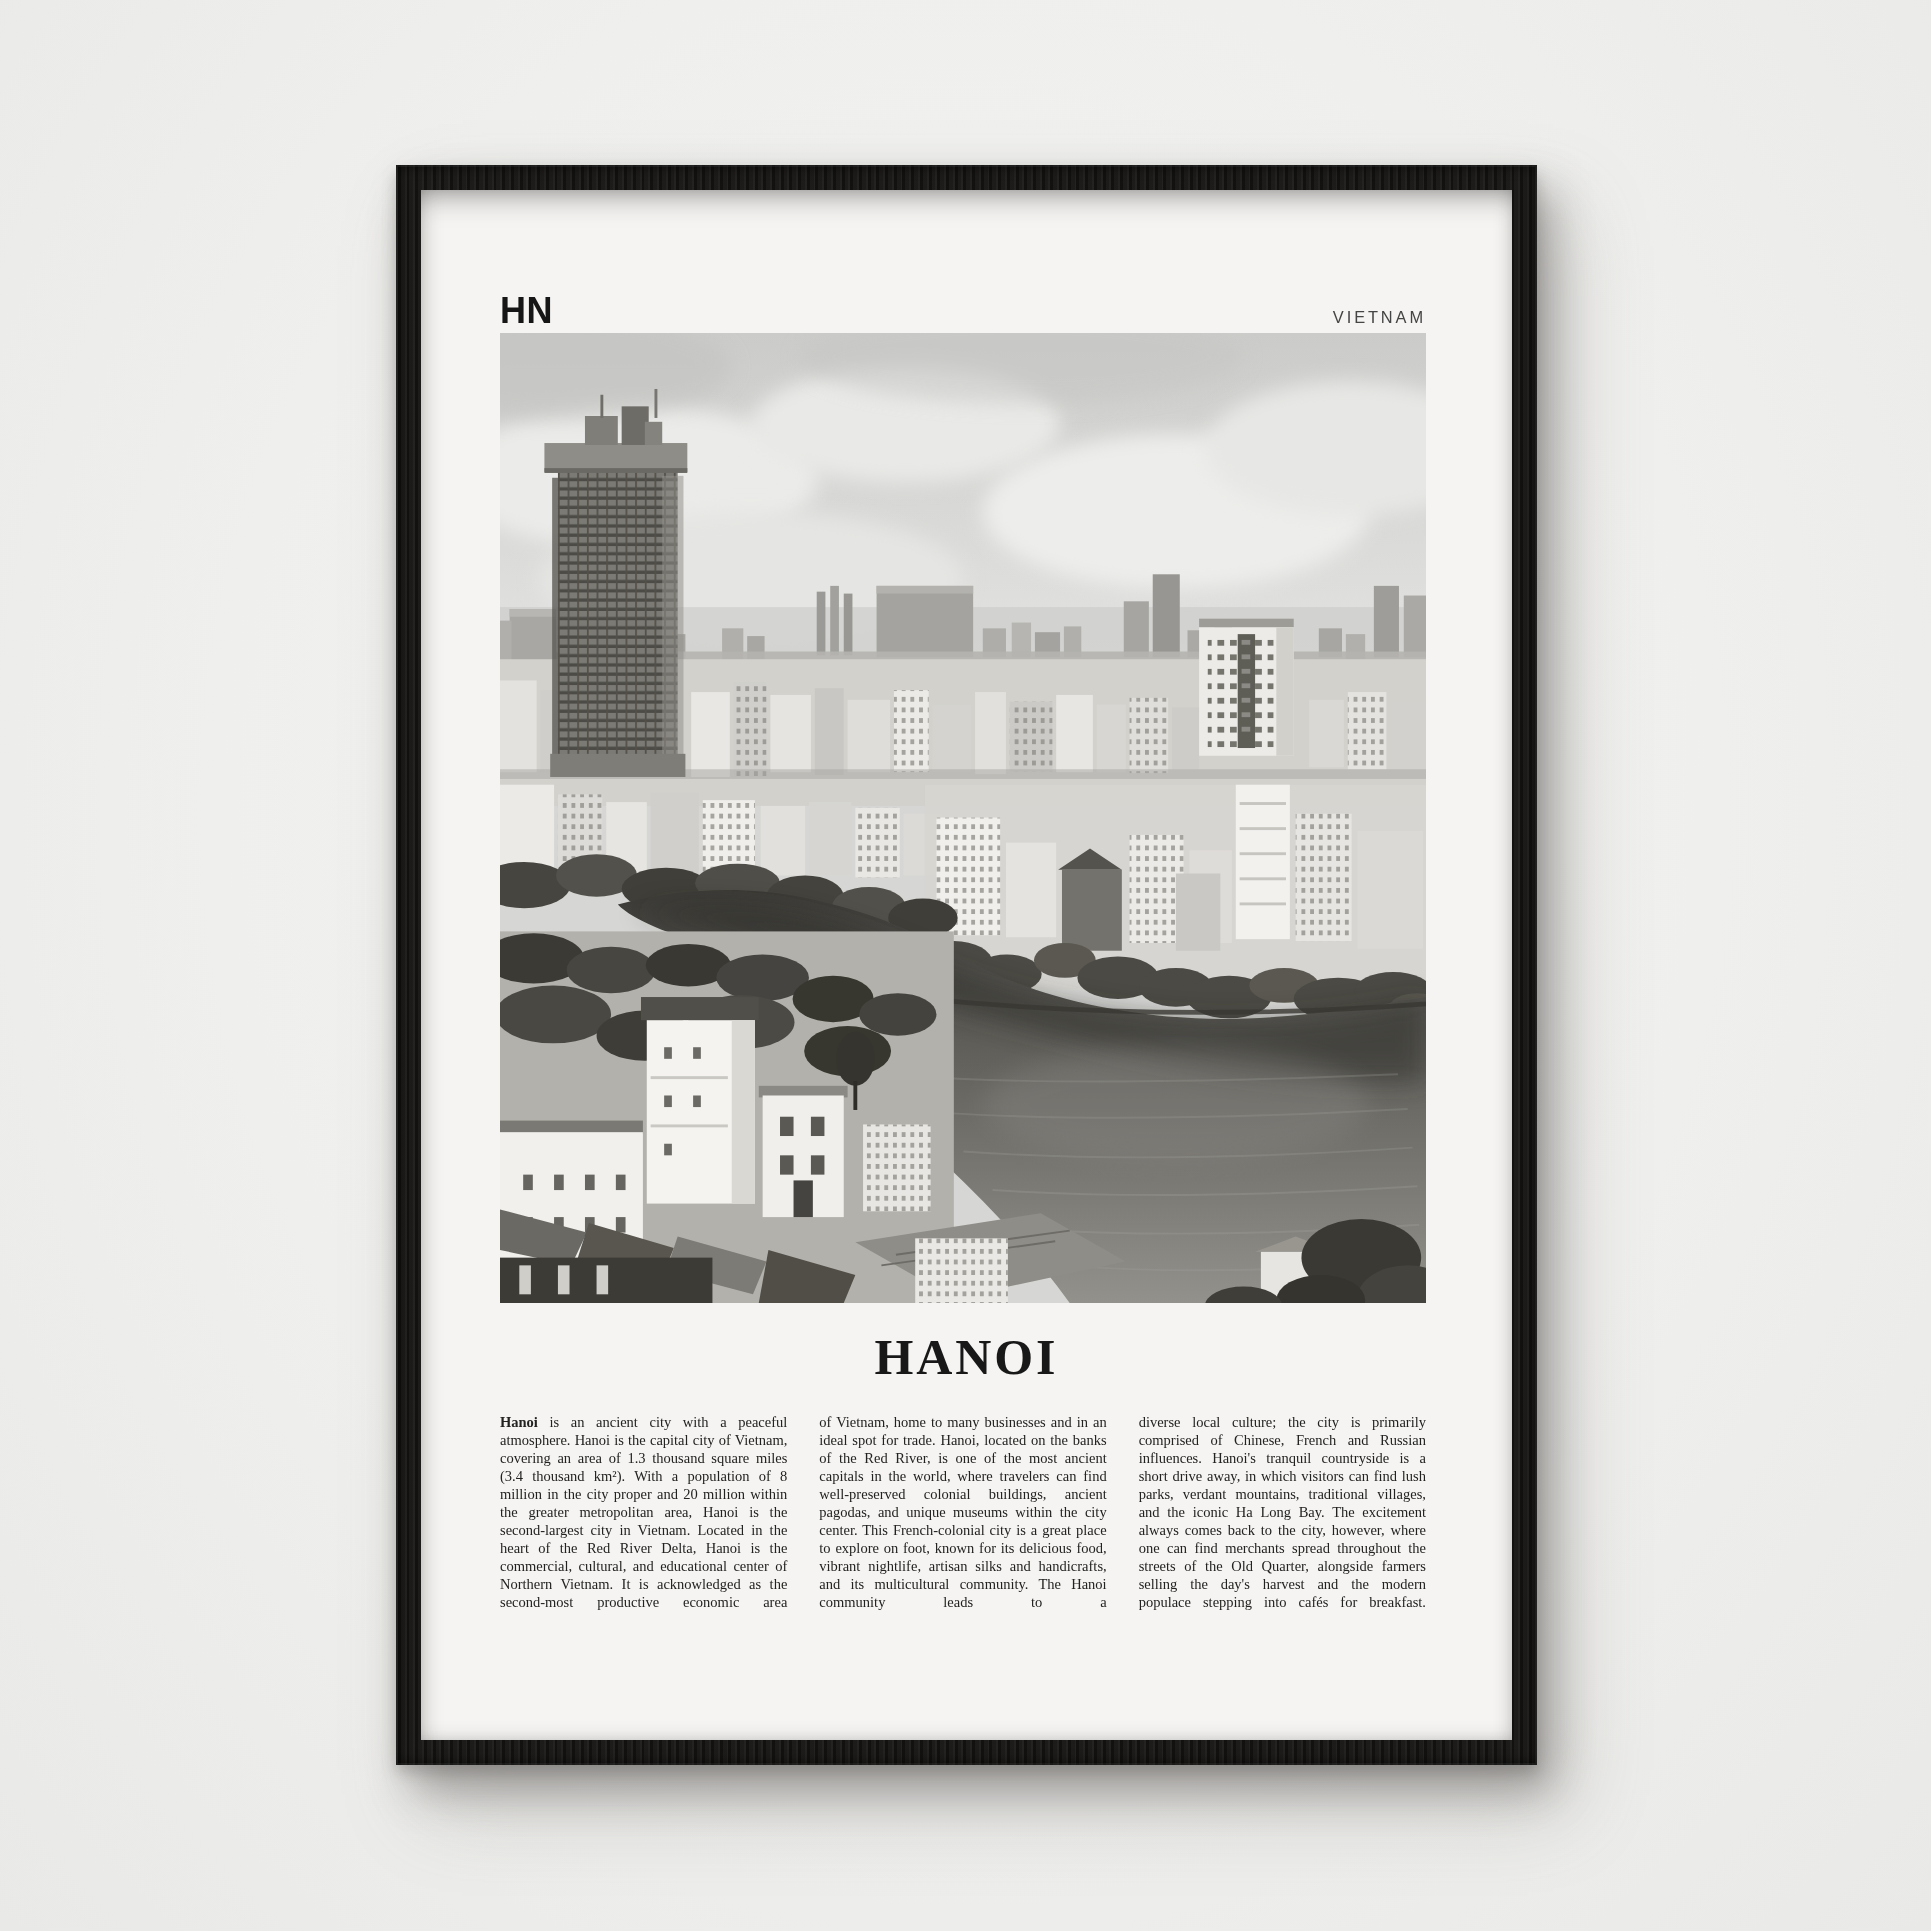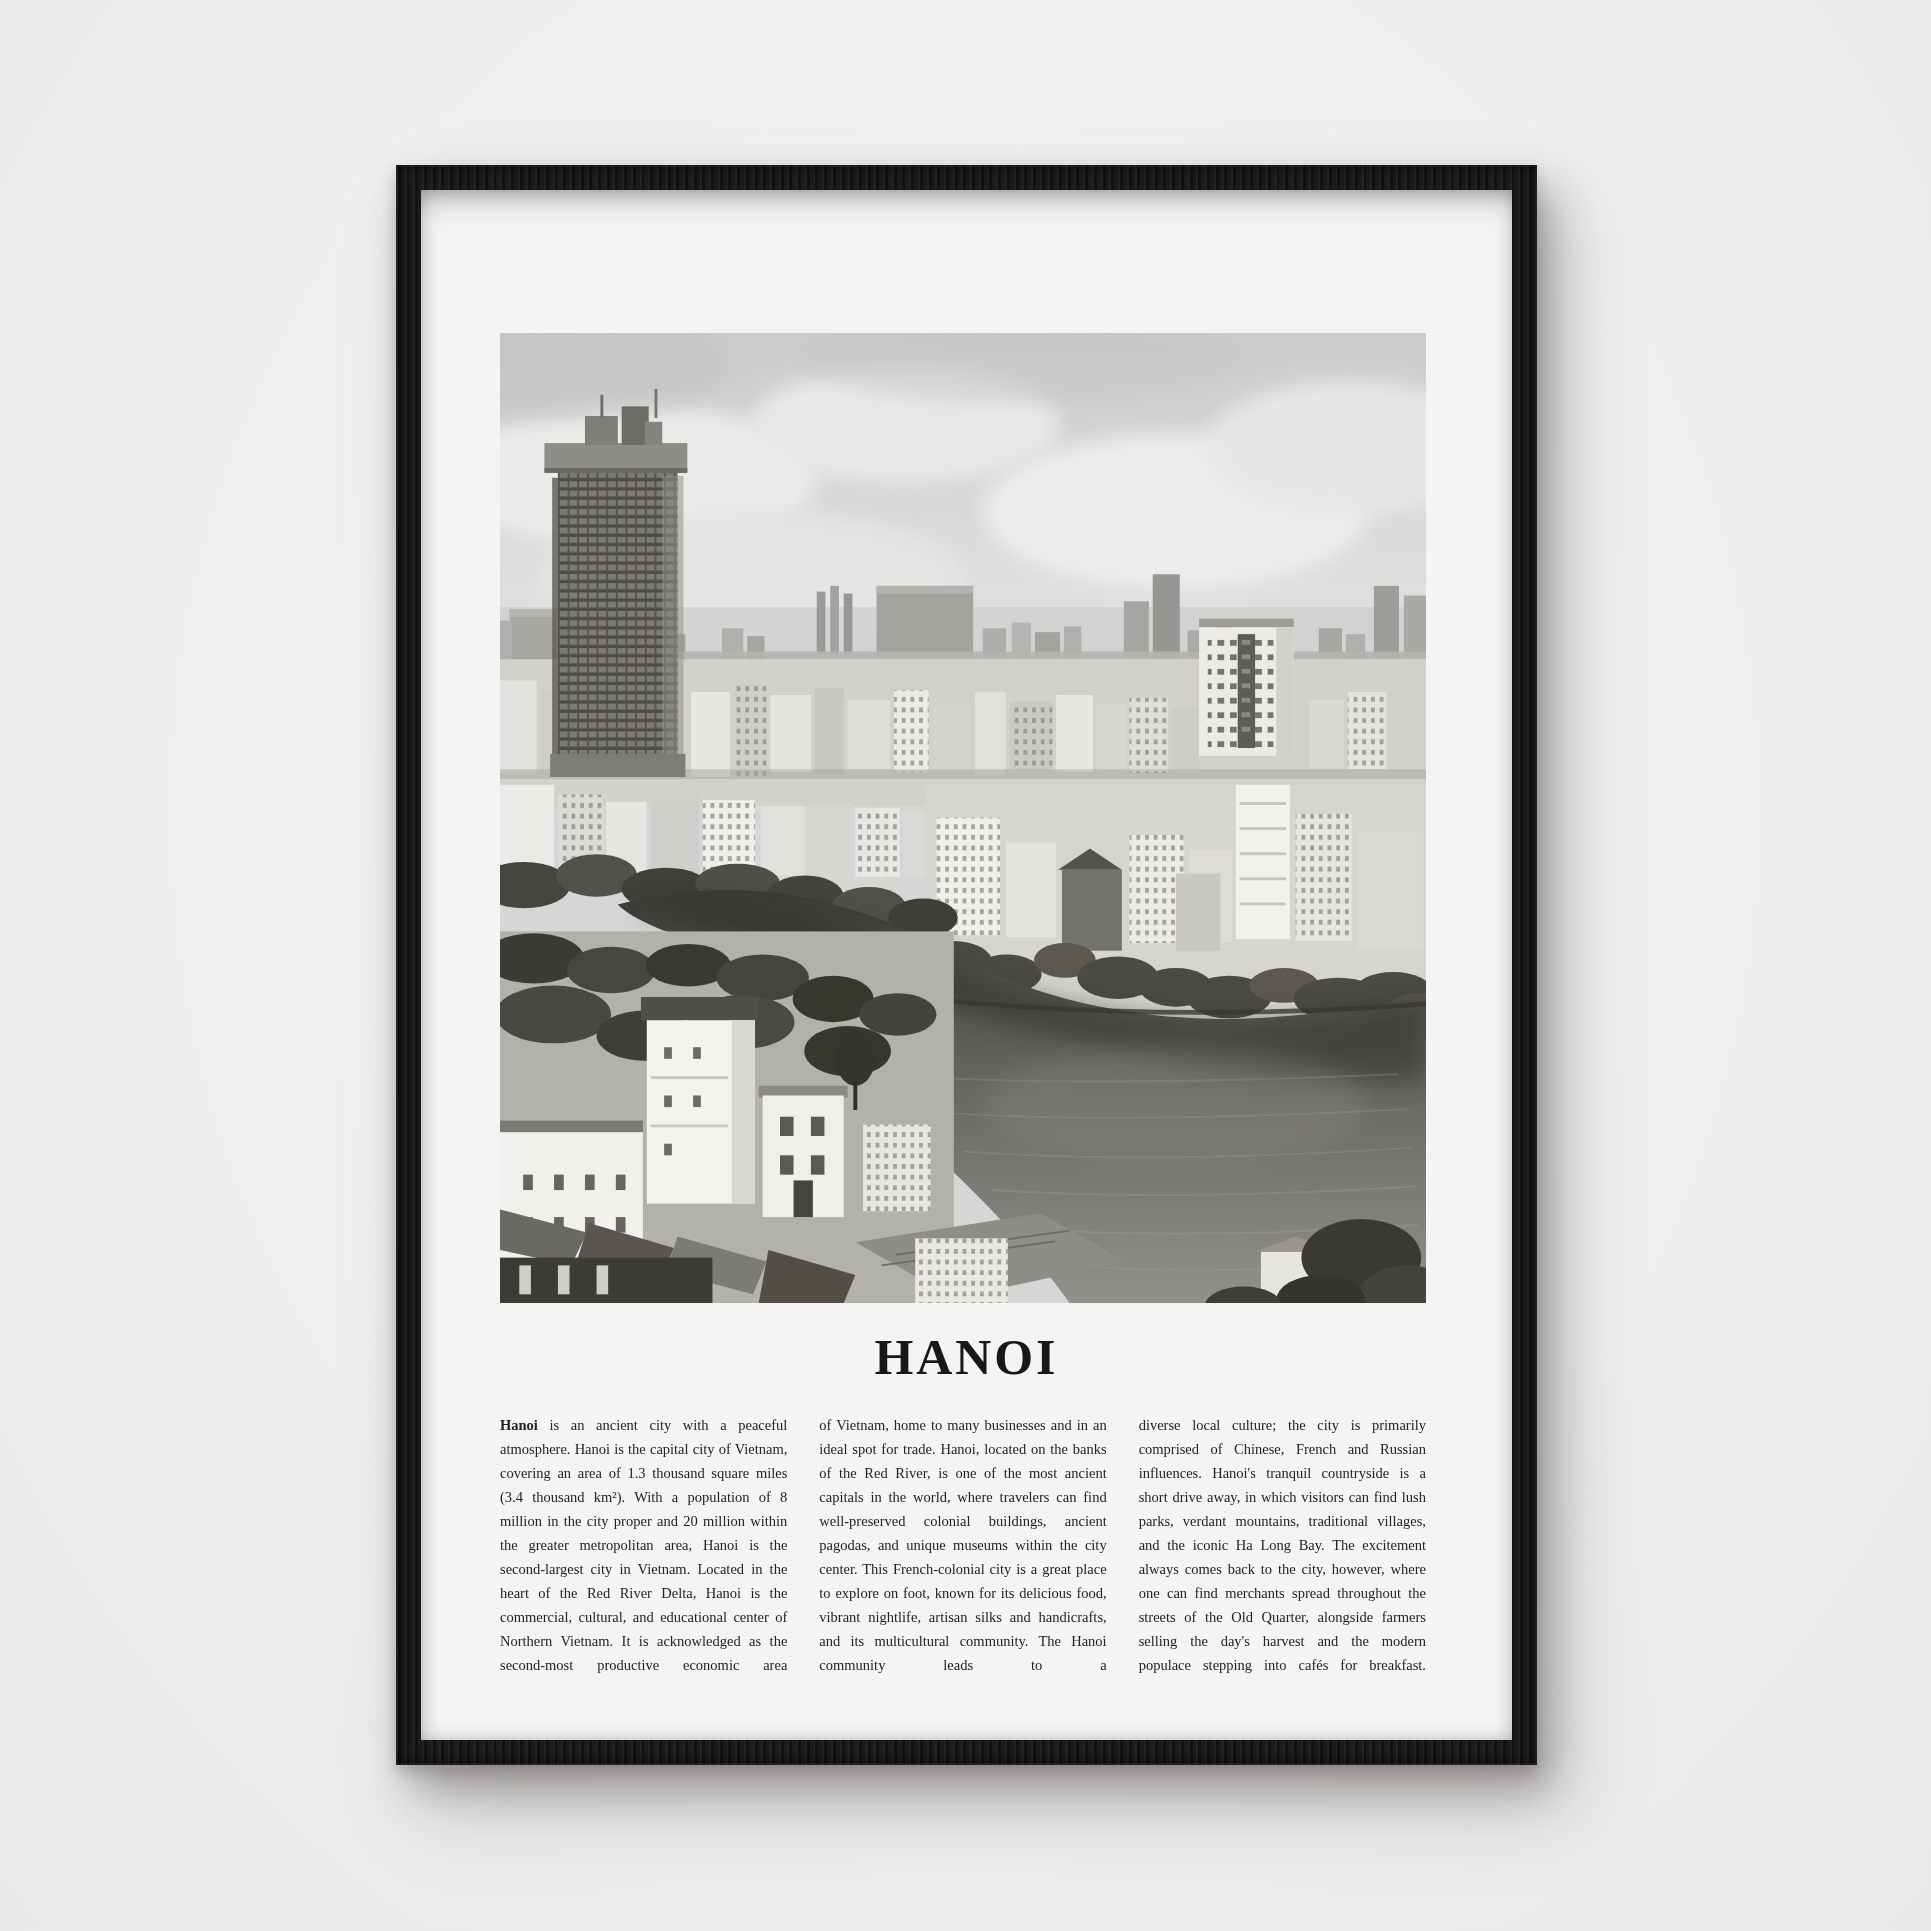--- a/index.html
+++ b/index.html
@@ -49,34 +49,38 @@
   .photo svg{display:block;width:100%;height:100%;}
   .title{
     position:absolute;top:1140px;left:0;width:100%;margin:0;
     text-align:center;font-family:"Liberation Serif", serif;
     font-size:50px;font-weight:bold;letter-spacing:2.9px;color:#181818;line-height:1.1;
   }
   .columns{
     position:absolute;top:1223px;left:79px;right:86px;
     display:flex;gap:32px;
     font-family:"Liberation Serif", serif;
-    font-size:14.5px;line-height:24px;color:#222220;
+    font-size:14.5px;line-height:18px;color:#222220;
   }
   .columns p{
     flex:1 1 0;margin:0;text-align:justify;text-align-last:justify;
     word-spacing:0.5px;
   }
   .columns b{font-weight:bold;}
 </style>
 </head>
 <body>
 
 <div class="frame">
   <div class="poster">
 
+    <div class="poster-header">
+      <span class="badge">HN</span>
+      <span class="country">VIETNAM</span>
+    </div>
 
     <div class="photo">
       <svg viewBox="0 0 959 1005" preserveAspectRatio="none">
         <defs>
           <linearGradient id="skyG" x1="0" y1="0" x2="0" y2="1">
             <stop offset="0" stop-color="#cbcbc9"></stop>
             <stop offset="0.5" stop-color="#d8d8d6"></stop>
             <stop offset="1" stop-color="#e4e4e2"></stop>
           </linearGradient>
           <linearGradient id="waterG" x1="0" y1="0" x2="0" y2="1">

